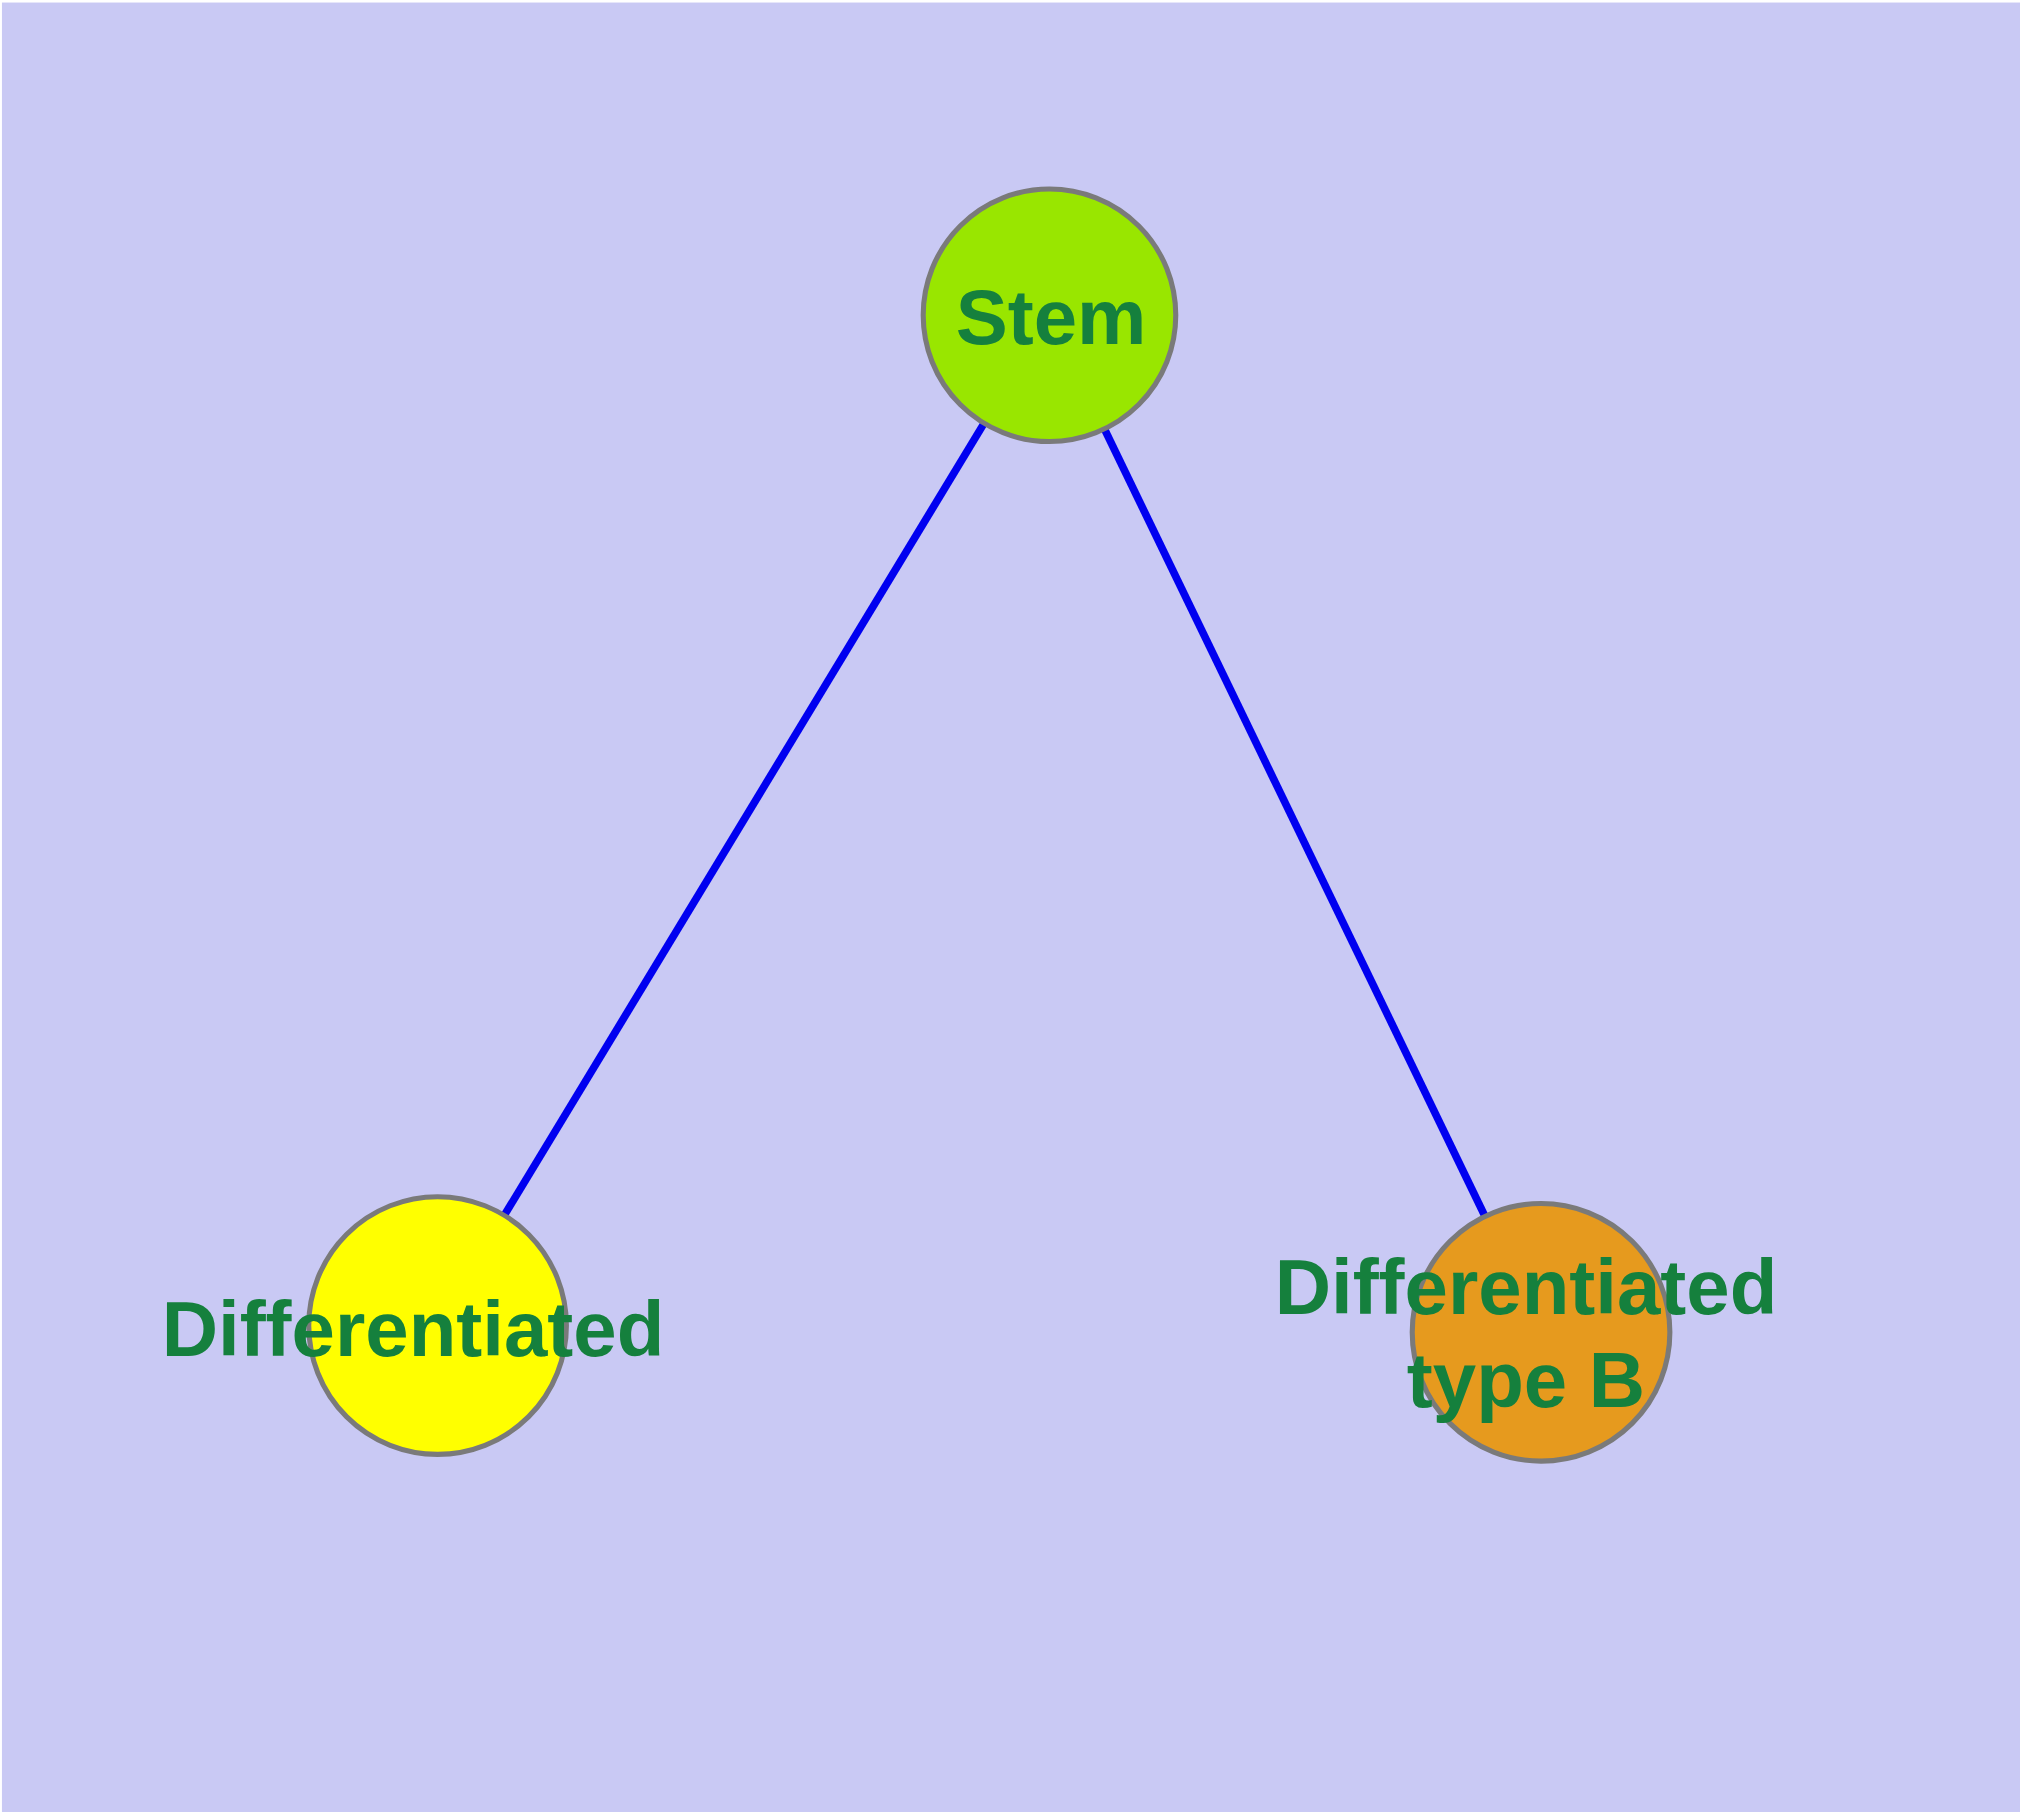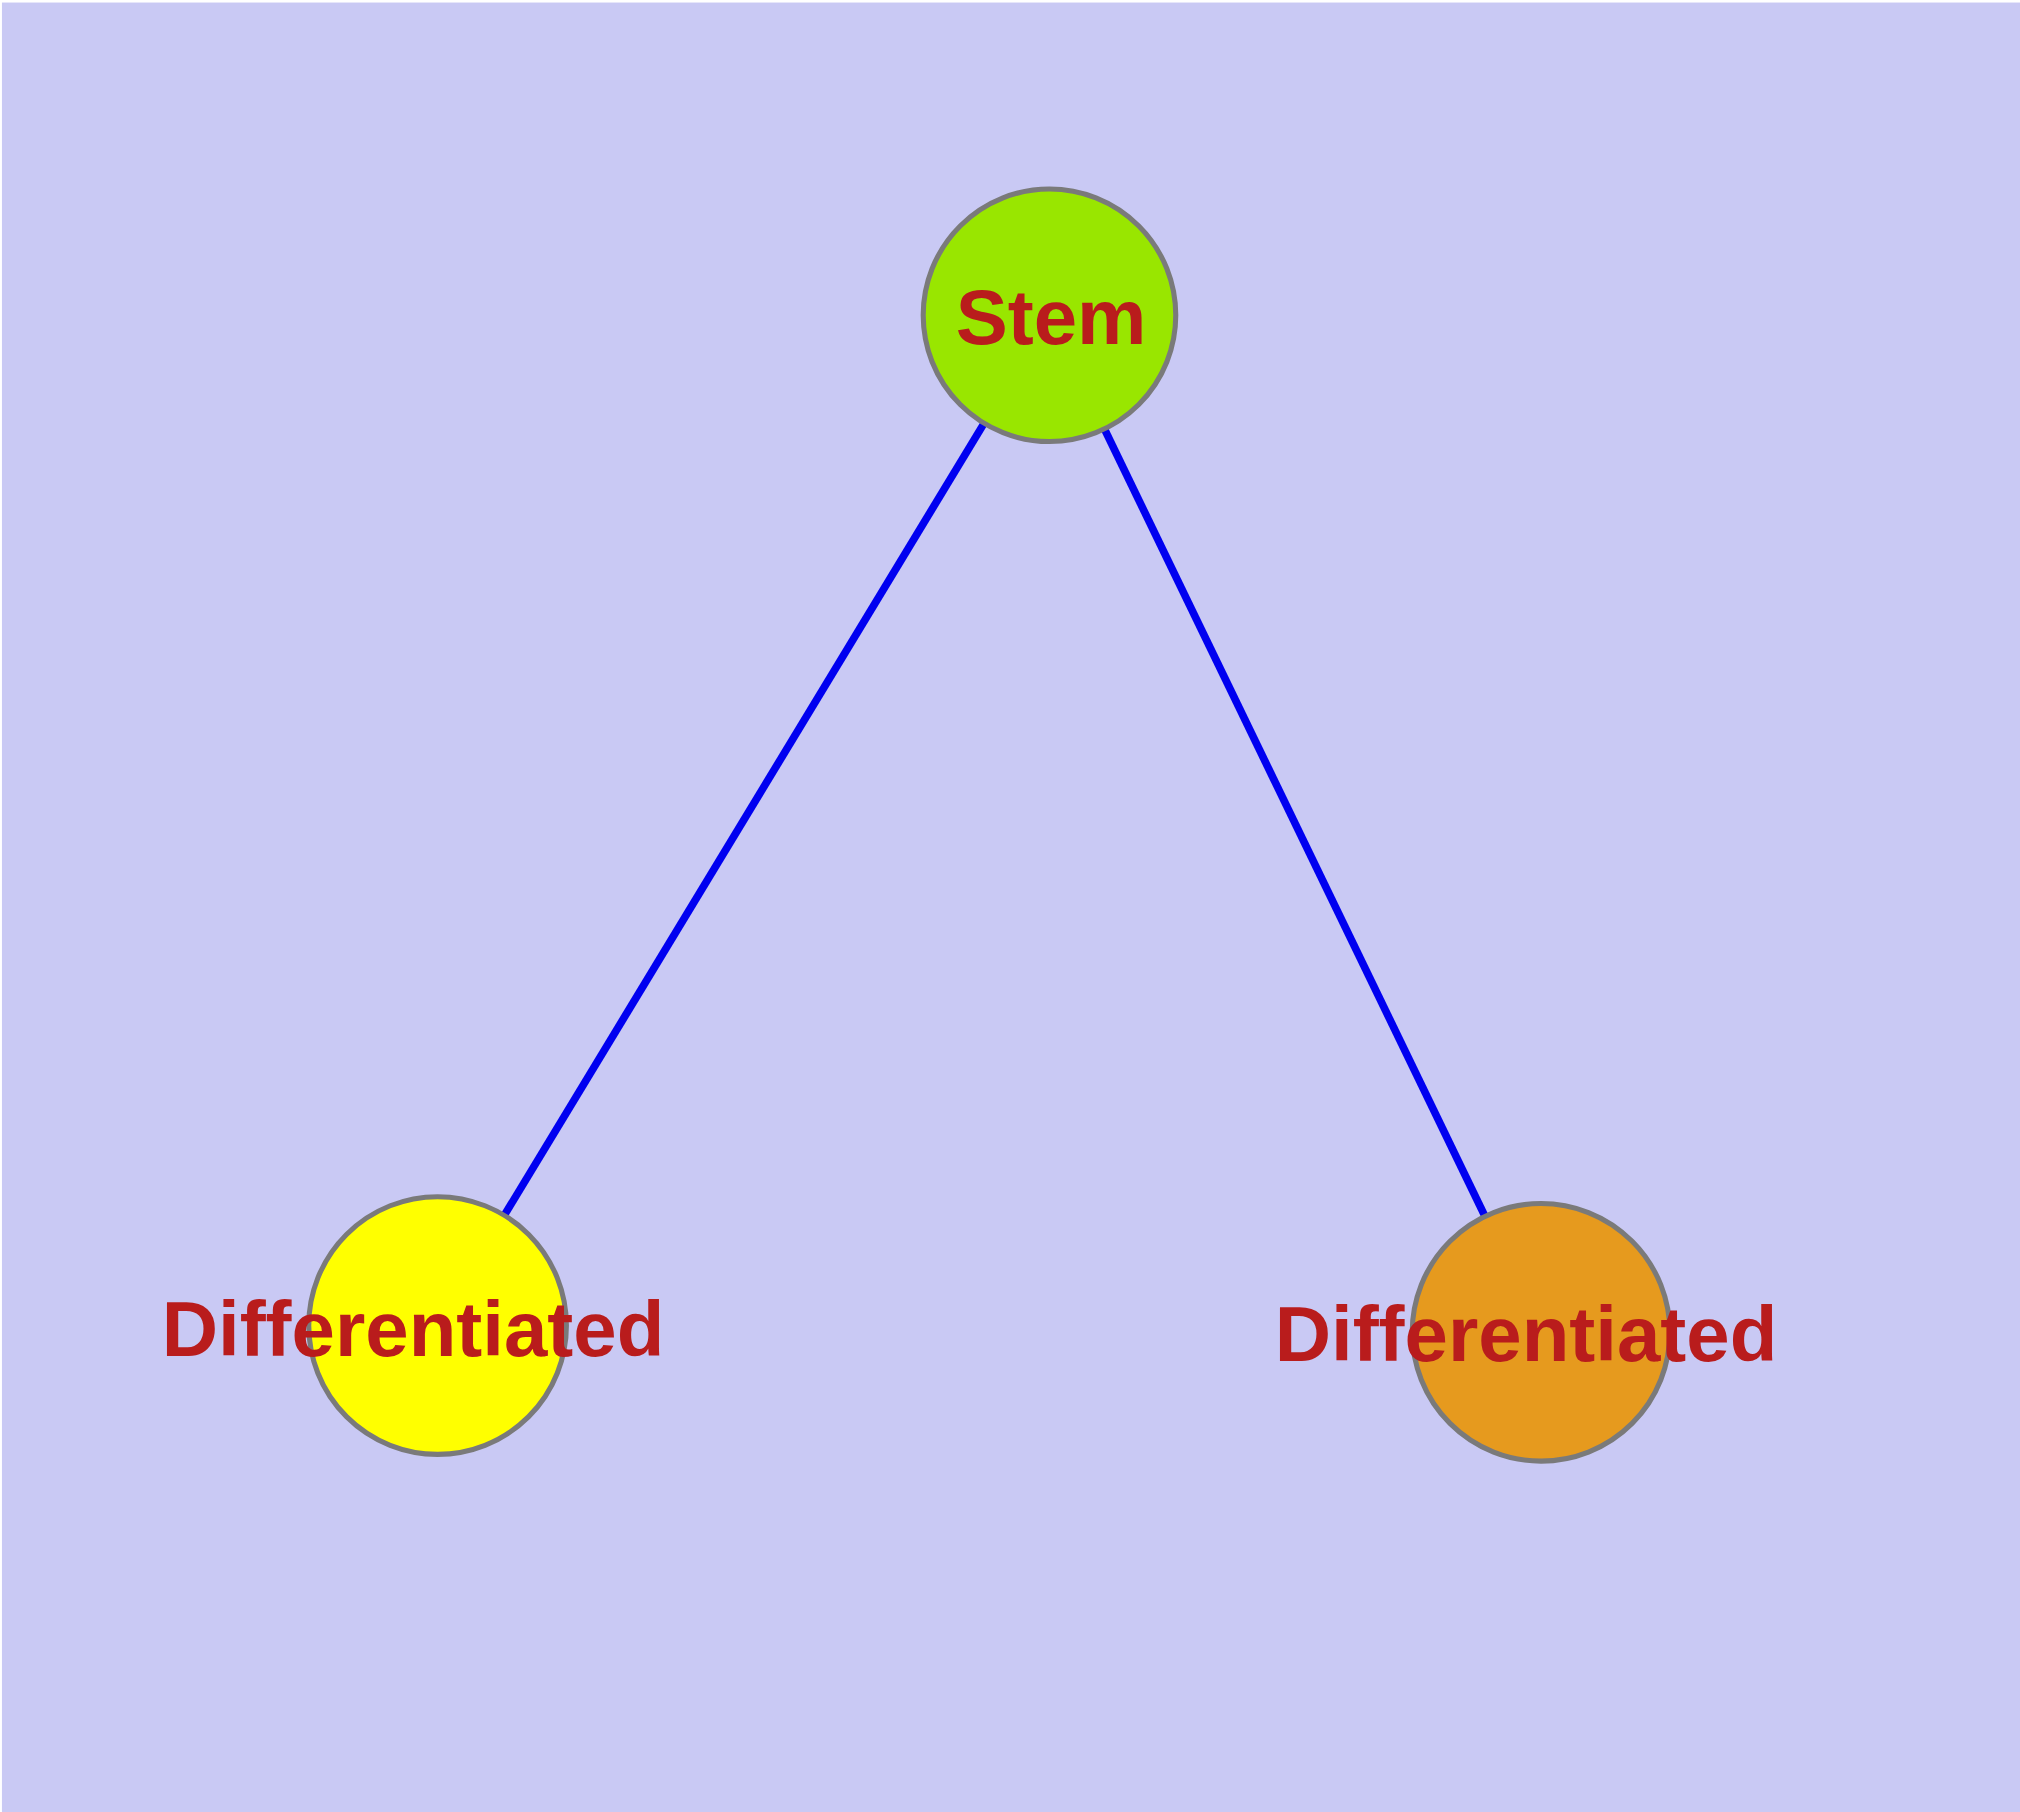--- a/index.html
+++ b/index.html
@@ -18,21 +18,21 @@
     top: 0;
     display: block;
   }
   .node-label {
     position: absolute;
     transform: translate(-50%, -50%);
     text-align: center;
     font-weight: bold;
     font-size: 78px;
     line-height: 93px;
-    color: #b91c1c;
+    color: #15803d;
     white-space: nowrap;
     letter-spacing: 0;
   }
 </style>
 </head>
 <body>
 
 <svg class="graph-canvas" width="2021" height="1812" viewBox="0 0 2384 2138">
 
   <rect x="2" y="3" width="2382" height="2135" fill="#c9c9f4"></rect>
@@ -48,14 +48,15 @@
 <div class="node-label" style="left:1051px; top:317px;">
   <span>Stem</span>
 </div>
 
 <div class="node-label" style="left:413px; top:1329px;">
   <span>Differentiated</span><br>
 </div>
 
 <div class="node-label" style="left:1526px; top:1334px;">
   <span>Differentiated</span><br>
+  <span>type B</span>
 </div>
 
 
 </body></html>

